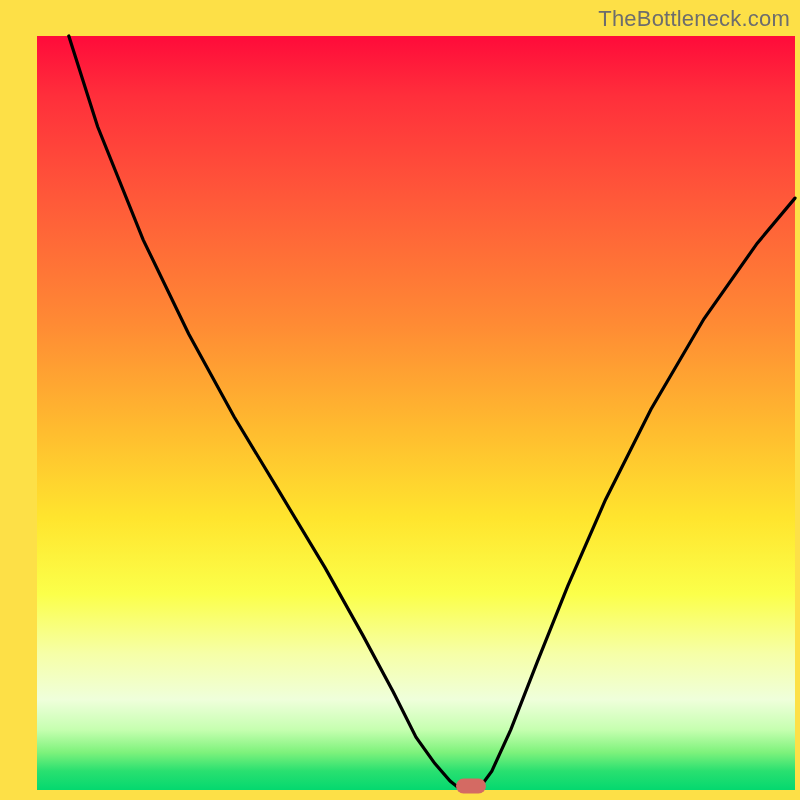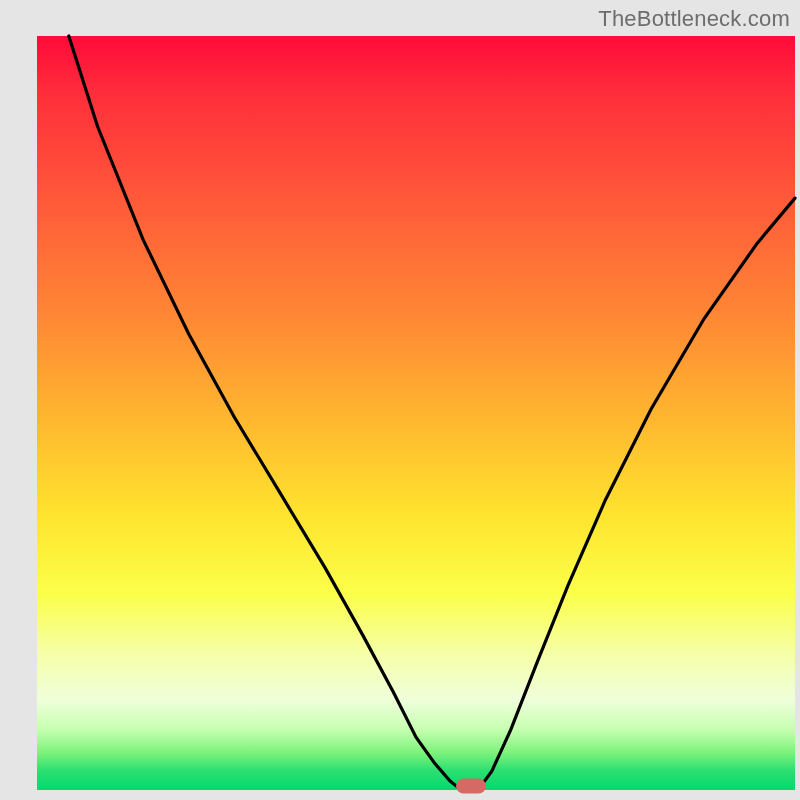--- a/index.html
+++ b/index.html
@@ -8,21 +8,21 @@
     width: 800px;
     height: 800px;
     background: #000;
     overflow: hidden;
     font-family: Arial, Helvetica, sans-serif;
   }
   .frame {
     position: relative;
     width: 800px;
     height: 800px;
-    background: #e5e5e5;
+    background: #fde047;
   }
   .plot-area {
     position: absolute;
     left: 37px;
     top: 36px;
     width: 758px;
     height: 754px;
     
     background: linear-gradient(to bottom,
       #ff0b3a 0%,

